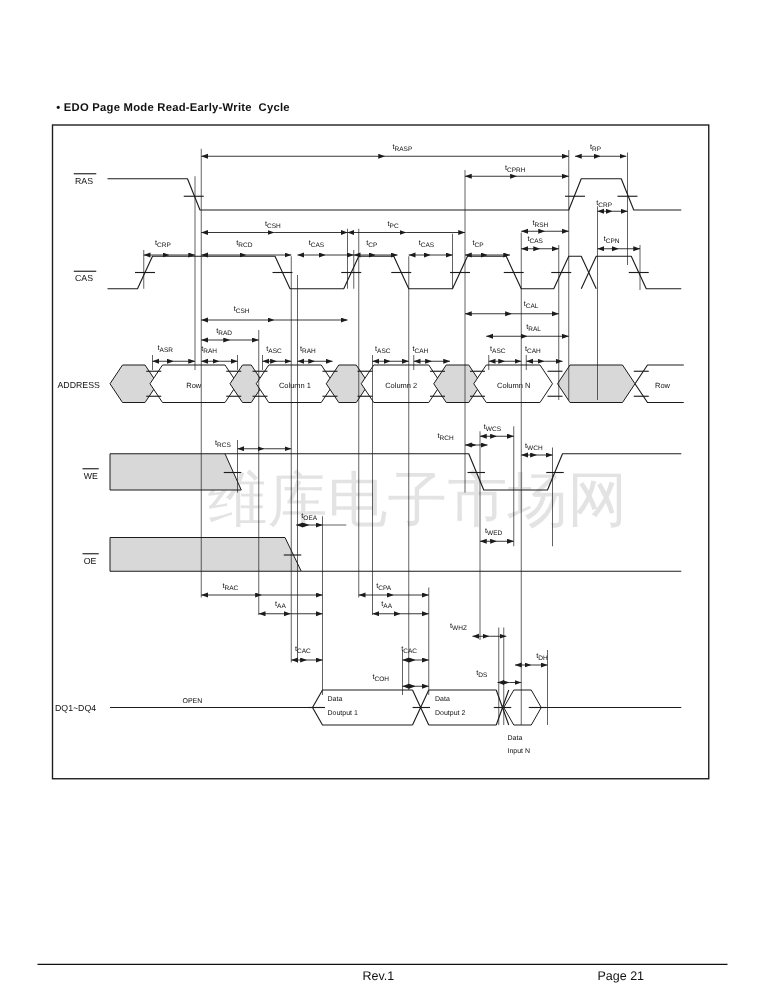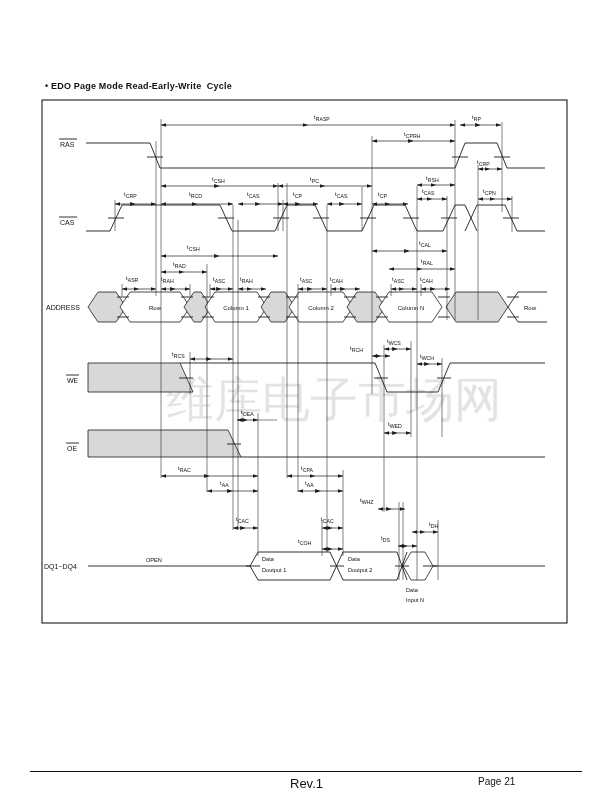--- a/index.html
+++ b/index.html
@@ -2,21 +2,21 @@
 <html><head>
 <meta charset="utf-8">
 <style>
   html,body{margin:0;padding:0;background:#ffffff;}
   .page{position:relative;width:612px;height:792px;background:#ffffff;overflow:hidden;
         font-family:"Liberation Sans",sans-serif;color:#111;}
   .title{position:absolute;left:45px;top:81px;font-size:9px;font-weight:bold;letter-spacing:.2px;white-space:pre;}
   .watermark{position:absolute;left:166px;top:368px;font-size:48px;color:#c9c9c9;opacity:.5;
              letter-spacing:0px;white-space:nowrap;font-family:"DejaVu Sans",sans-serif;}
   .footer-line{position:absolute;left:30px;top:771px;width:552px;border-top:1.2px solid #111;}
-  .footer-rev{position:absolute;left:290px;top:776px;font-size:13px;}
+  .footer-rev{position:absolute;left:290px;top:776px;font-size:10px;}
   .footer-page{position:absolute;left:478px;top:776px;font-size:10px;}
   svg{position:absolute;left:0;top:0;}
   svg text{font-family:"Liberation Sans",sans-serif;fill:#111;}
   .sig{font-size:7px;}
   .seg{font-size:6px;}
   .dql{font-size:5.6px;}
   .tl{font-size:6px;}
   .tl .ts{font-size:5.2px;}
   .wave{fill:none;stroke:#1c1c1c;stroke-width:0.9;stroke-linejoin:round;}
   .thin{stroke:#1c1c1c;stroke-width:0.55;}

